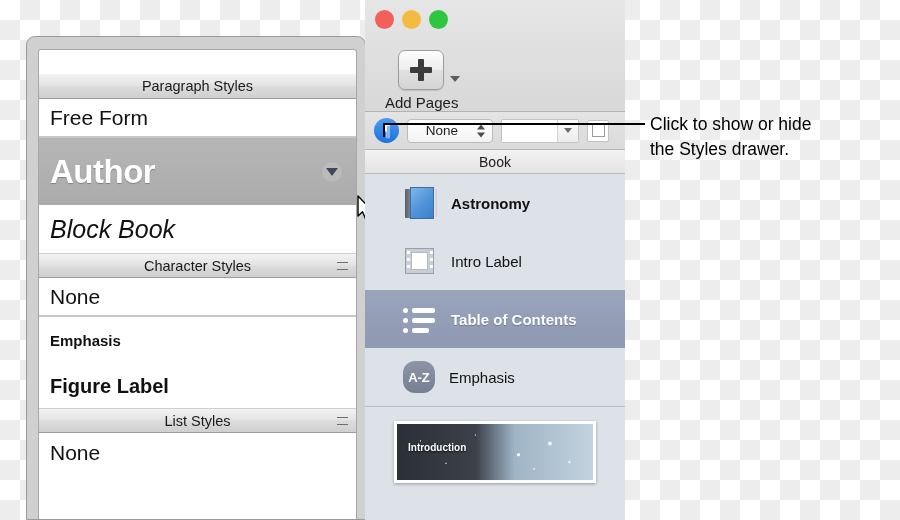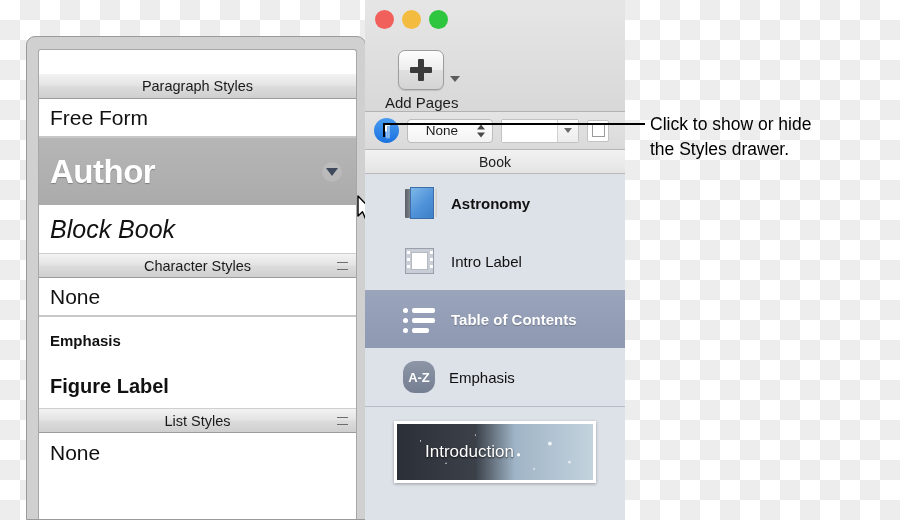--- a/index.html
+++ b/index.html
@@ -391,24 +391,24 @@
       radial-gradient(circle at 12% 30%, rgba(255,255,255,.7) 0.6px, transparent 1px),
       radial-gradient(circle at 25% 70%, rgba(255,255,255,.5) 0.6px, transparent 1px),
       radial-gradient(circle at 40% 20%, rgba(255,255,255,.6) 0.6px, transparent 1px),
       radial-gradient(circle at 62% 55%, rgba(255,255,255,.9) 1.2px, transparent 2px),
       radial-gradient(circle at 78% 35%, rgba(255,255,255,.8) 1.4px, transparent 2.4px),
       radial-gradient(circle at 88% 68%, rgba(255,255,255,.6) 1px, transparent 1.8px),
       radial-gradient(circle at 70% 80%, rgba(255,255,255,.5) 0.8px, transparent 1.4px);
   }
   #thumb-title {
     position: absolute;
-    left: 28px; top: 18px;
+    left: 11px; top: 18px;
     color: #fff;
-    font-size: 17px;
-    font-weight: normal;
+    font-size: 10px;
+    font-weight: bold;
     text-shadow: 0 1px 2px rgba(0,0,0,.8);
   }
 
   
   #leader-h {
     position: absolute;
     left: 383px; top: 123px;
     width: 262px; height: 2px;
     background: #000;
     z-index: 30;

